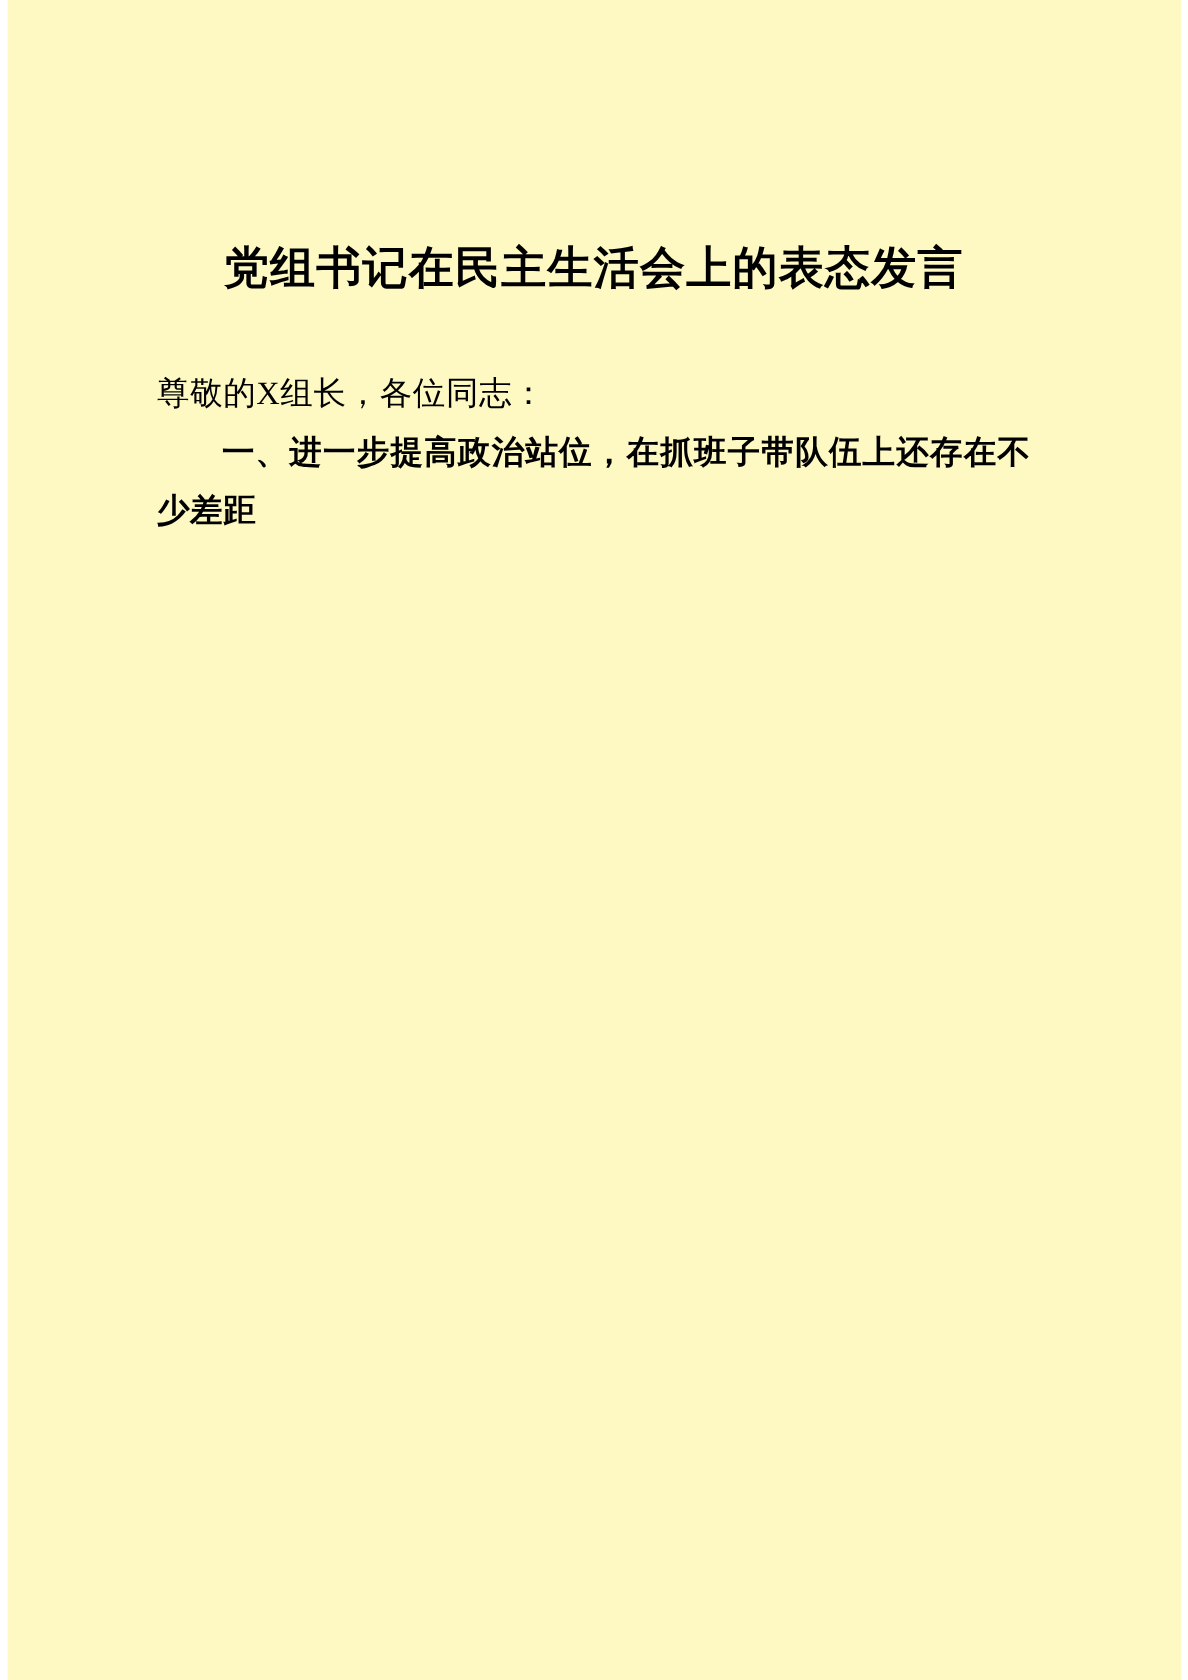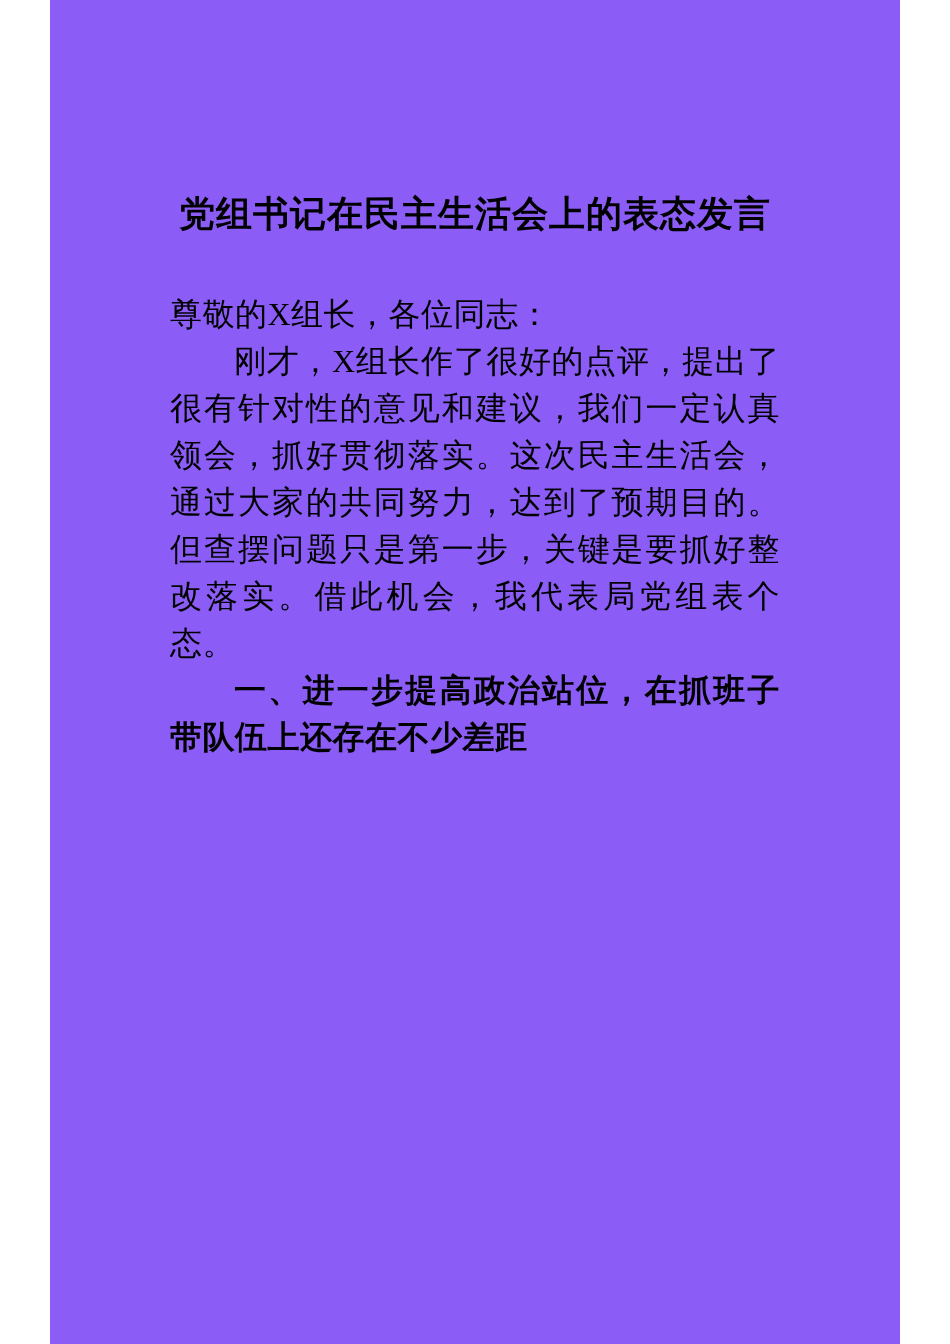--- a/index.html
+++ b/index.html
@@ -2,42 +2,42 @@
 <html><head>
 <meta charset="utf-8">
 <style>
   html, body {
     margin: 0;
     padding: 0;
     background: #ffffff;
   }
   .page {
     position: relative;
-    width: 850px;
+    width: 939px;
     height: 1344px;
     margin: 0 auto;
-    background: #8b5cf6;
+    background: #fef9c3;
     box-sizing: border-box;
     padding: 190px 120px 0 120px;
     overflow: hidden;
     color: #000000;
     font-family: "Liberation Serif", serif;
   }
   .doc-title {
     margin: 0 0 52px 0;
     font-size: 36px;
     line-height: 1.35;
     font-weight: 700;
     text-align: center;
     letter-spacing: 1px;
     font-family: "Liberation Serif", serif;
   }
   .para {
     margin: 0;
-    font-size: 32px;
+    font-size: 26px;
     line-height: 47px;
     text-align: justify;
     letter-spacing: 0.5px;
     word-break: break-all;
   }
   .para.salutation {
     text-indent: 0;
   }
   .para.body {
     text-indent: 2em;
@@ -49,18 +49,17 @@
   }
 </style>
 </head>
 <body>
 
 <div class="page">
   <h1 class="doc-title">党组书记在民主生活会上的表态发言</h1>
 
   <p class="para salutation">尊敬的X组长，各位同志：</p>
 
-  <p class="para body">刚才，X组长作了很好的点评，提出了很有针对性的意见和建议，我们一定认真领会，抓好贯彻落实。这次民主生活会，通过大家的共同努力，达到了预期目的。但查摆问题只是第一步，关键是要抓好整改落实。借此机会，我代表局党组表个态。</p>
 
   <p class="para heading">一、进一步提高政治站位，在抓班子带队伍上还存在不少差距</p>
 
 
 </div>
 
 </body></html>

